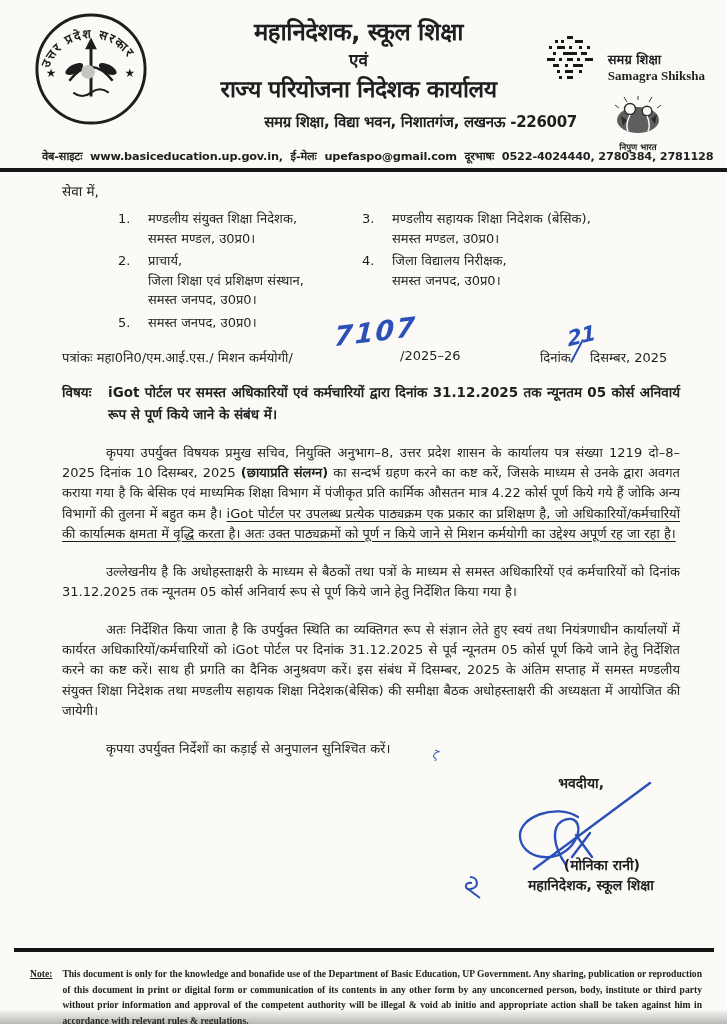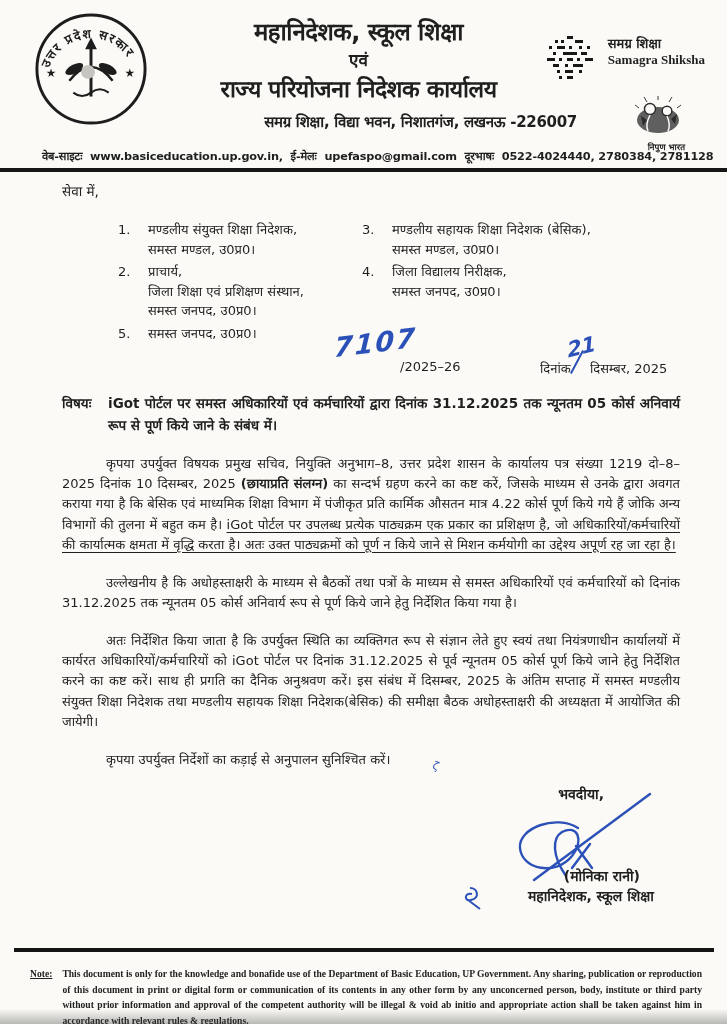--- a/index.html
+++ b/index.html
@@ -14,29 +14,29 @@
   .header { position:relative; height:168px; }
   .seal { position:absolute; left:32px; top:10px; width:118px; height:118px; }
   .header-center { position:absolute; left:140px; right:150px; top:14px; text-align:center; }
   .t1 { font-size:24px; font-weight:bold; white-space:nowrap; letter-spacing:-0.5px; }
   .t2 { font-size:17px; font-weight:bold; margin-top:1px; }
   .t3 { font-size:23px; font-weight:bold; margin-top:1px; white-space:nowrap; letter-spacing:-0.5px; }
   .addr { font-size:15px; font-weight:bold; margin-top:7px; white-space:nowrap; letter-spacing:-0.3px;text-align:right; }
   .contact { position:absolute; left:40px; right:30px; top:148px; text-align:center;
              font-size:11.3px; font-weight:bold; white-space:nowrap; letter-spacing:-0.2px; }
   .contact span { margin:0 2px; }
-  .samagra { position:absolute; right:22px; top:34px; display:flex; gap:13px; align-items:flex-start; }
+  .samagra { position:absolute; right:22px; top:34px; display:flex; gap:13px; align-items:flex-end; }
   .samagra-text .hi { font-size:13px; font-weight:bold; }
   .samagra-text .en { font-size:13px; font-weight:bold; font-family:"Liberation Serif", serif; }
-  .nipun { position:absolute; right:42px; top:96px; width:70px; text-align:right; }
+  .nipun { position:absolute; right:54px; top:96px; width:70px; text-align:center; }
   .nipun-caption { font-size:8.5px; font-weight:bold; margin-top:1px; }
   .rule { position:absolute; top:168px; left:0; width:727px; height:4px; background:#161616; }
   
   .content { position:absolute; top:182px; left:62px; width:618px; font-size:13px; }
-  .seva { font-size:13.5px; margin-bottom:20px; }
+  .seva { font-size:13.5px; margin-bottom:9px; }
   .recips { display:grid; grid-template-columns:30px 214px 30px 1fr; row-gap:3px;
             margin-left:56px; font-size:13px; line-height:1.5; }
   .recips .num { font-weight:normal; }
   .refline { position:relative; margin-top:14px; height:24px; font-size:13px; }
   .refline .abs { position:absolute; top:2px; white-space:nowrap; }
   .hand { color:#2b50b8; font-style:italic; font-weight:bold;
           font-family:"DejaVu Sans", sans-serif; }
   .hand-num { position:absolute; left:272px; top:-30px; font-size:27px;
               transform:rotate(-7deg) skewX(-10deg); letter-spacing:2px; }
   .hand-day { position:absolute; left:505px; top:-22px; font-size:21px;
@@ -202,20 +202,21 @@
 
       <div class="num">5.</div>
       <div>
         <div>समस्त जनपद, उ0प्र0।</div>
       </div>
       <div></div>
         <div></div>
     </div>
 
     <div class="refline">
+      <span class="abs" style="left:0">पत्रांकः महा0नि0/एम.आई.एस./ मिशन कर्मयोगी/</span>
       <span class="abs" style="left:338px">/2025–26</span>
       <span class="abs" style="left:478px">दिनांक</span>
       <span class="abs" style="left:528px">दिसम्बर, 2025</span>
       <span class="hand hand-num">7107</span>
       <span class="hand hand-day">21</span>
       <span class="hand-slash"></span>
     </div>
 
     <div class="subject">
       <div class="subject-label">विषयः</div>

